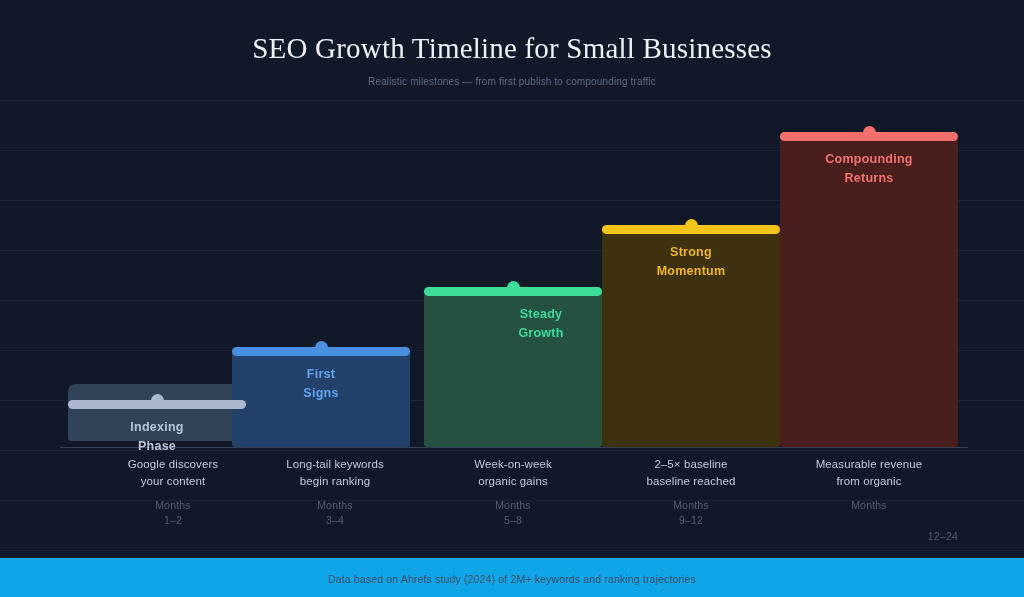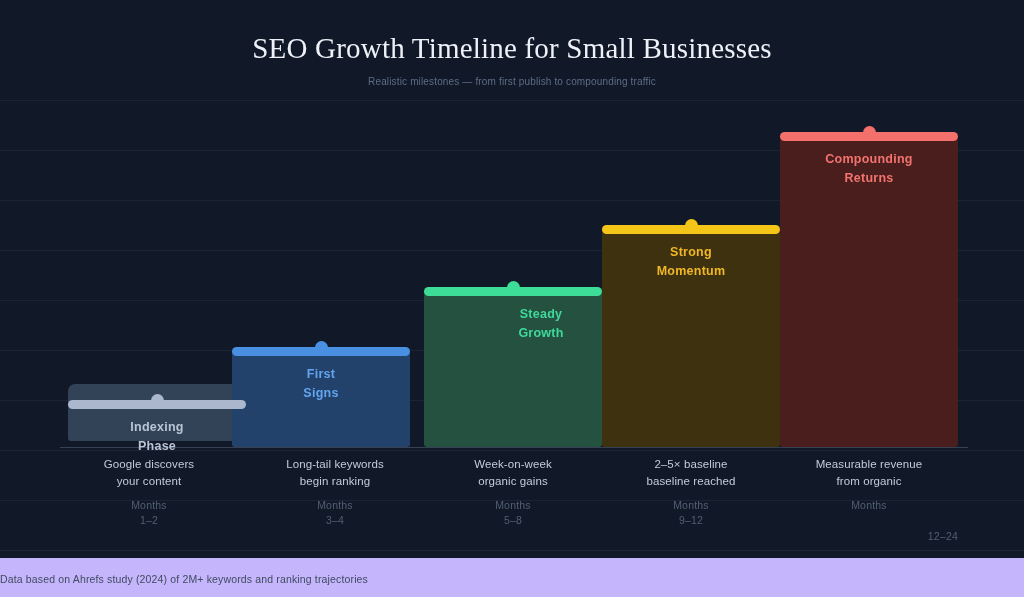--- a/index.html
+++ b/index.html
@@ -137,25 +137,25 @@
     letter-spacing: 0.2px;
   }
 
   
   #footer {
     position: absolute;
     left: 0;
     top: 558px;
     width: 1024px;
     height: 39px;
-    background: #c4b5fd;
+    background: #0ea5e9;
     border-top: 1px solid rgba(148,163,184,0.06);
     display: flex;
     align-items: center;
-    justify-content: flex-start;
+    justify-content: center;
   }
   #footer-text {
     font-size: 10.5px;
     color: #404b5e;
     letter-spacing: 0.15px;
   }
 </style>
 </head>
 <body>
 
@@ -183,21 +183,21 @@
     <div id="baseline"></div>
   <div class="bar-group" style="left: 68px; top: 390px; height: 41px; margin-top: 10px;">
         <div class="bar-dot" style="top: -6px; background: rgb(170, 183, 204);"></div>
         <div class="bar-body" style="height: 57px; background: rgb(51, 67, 87);"></div>
         <div class="bar-cap" style="top: 0px; background: rgb(170, 183, 204);"></div>
         <div class="bar-phase" style="top: 18px; color: rgb(185, 197, 214);">
           <div>Indexing</div>
           <div>Phase</div>
         </div>
       </div>
-      <div class="axis-block" style="left: 60px;">
+      <div class="axis-block" style="left: 84px;">
         <div class="axis-desc">Google discovers</div>
         <div class="axis-desc">your content</div>
         <div class="axis-months">Months</div>
         <div class="axis-months" style="margin-top: 0px;">1–2</div>
       </div>
       <div class="bar-group" style="left: 232px; top: 347px; height: 100px;">
         <div class="bar-dot" style="top: -6px; background: rgb(74, 144, 226);"></div>
         <div class="bar-body" style="height: 100px; background: rgb(34, 65, 107);"></div>
         <div class="bar-cap" style="top: 0px; background: rgb(74, 144, 226);"></div>
         <div class="bar-phase" style="top: 18px; color: rgb(99, 164, 239);">

